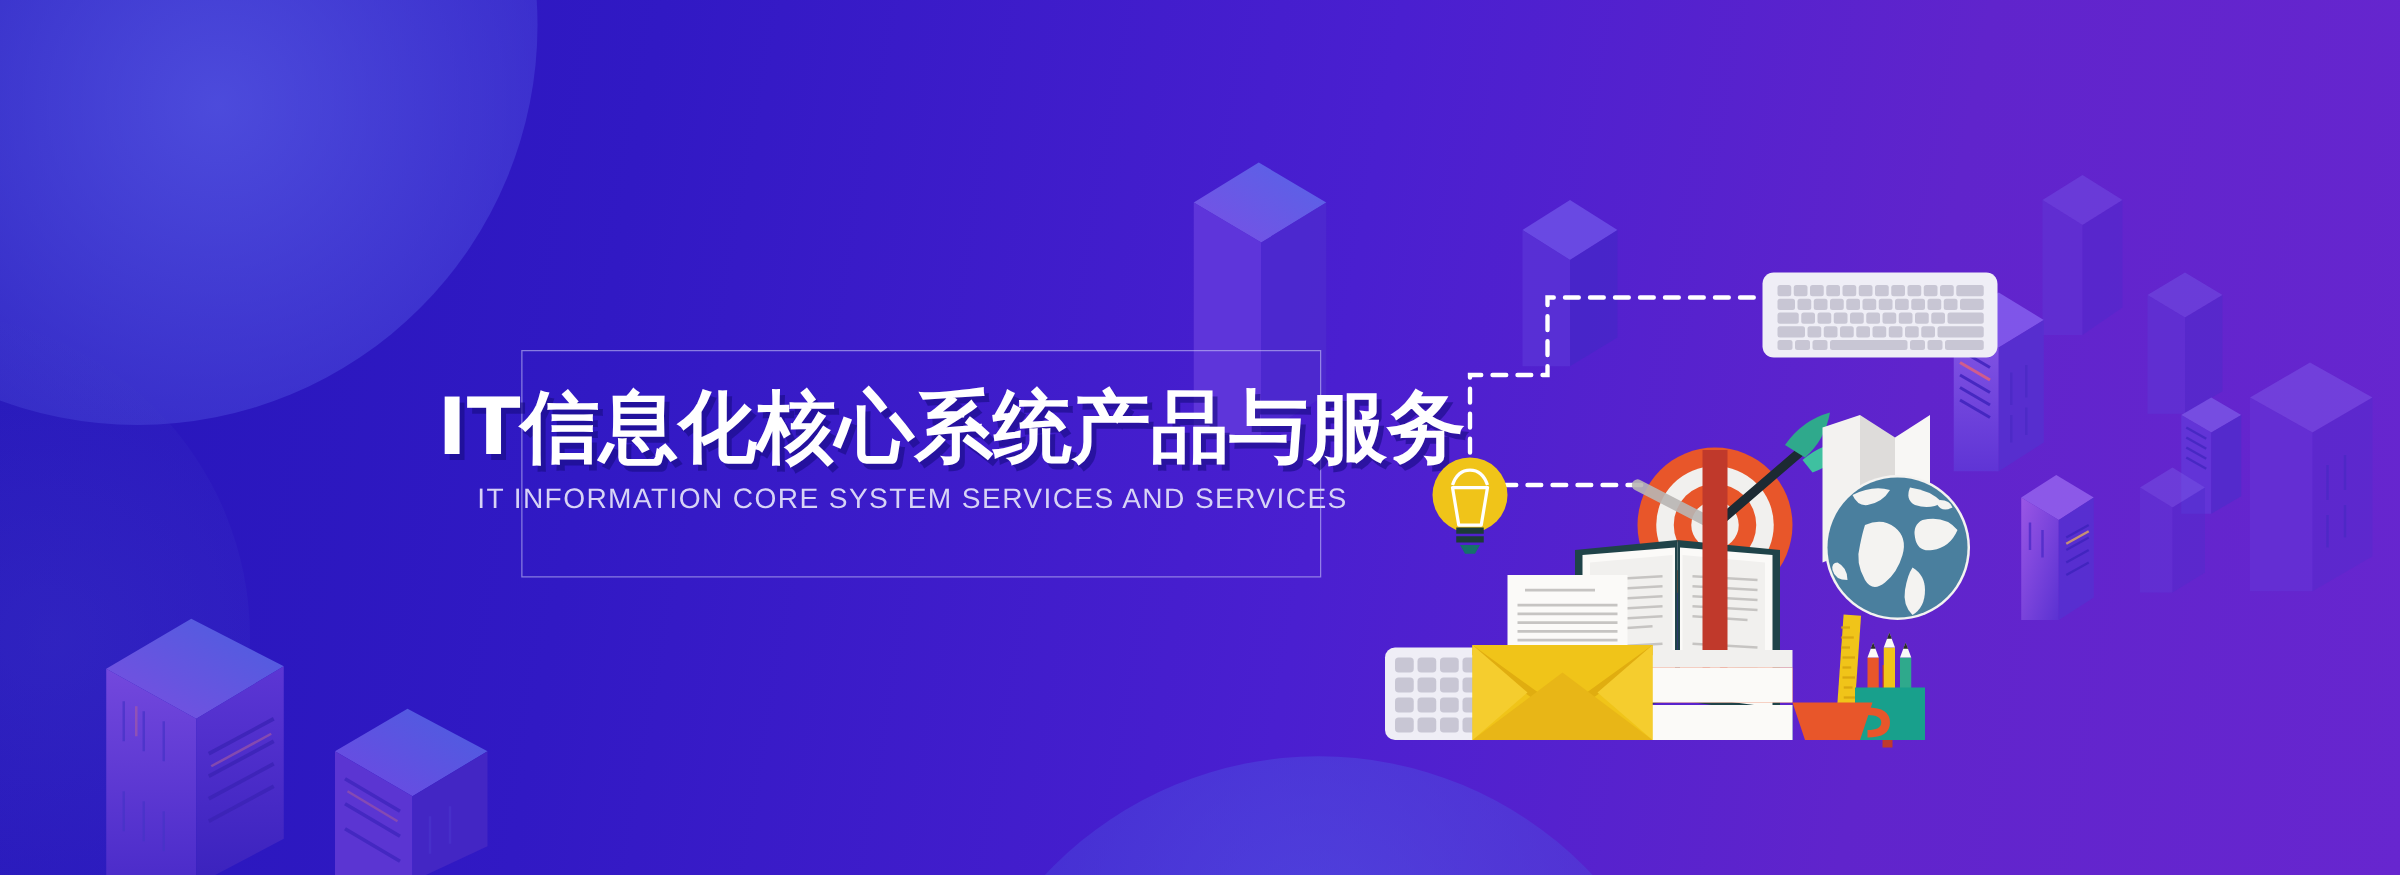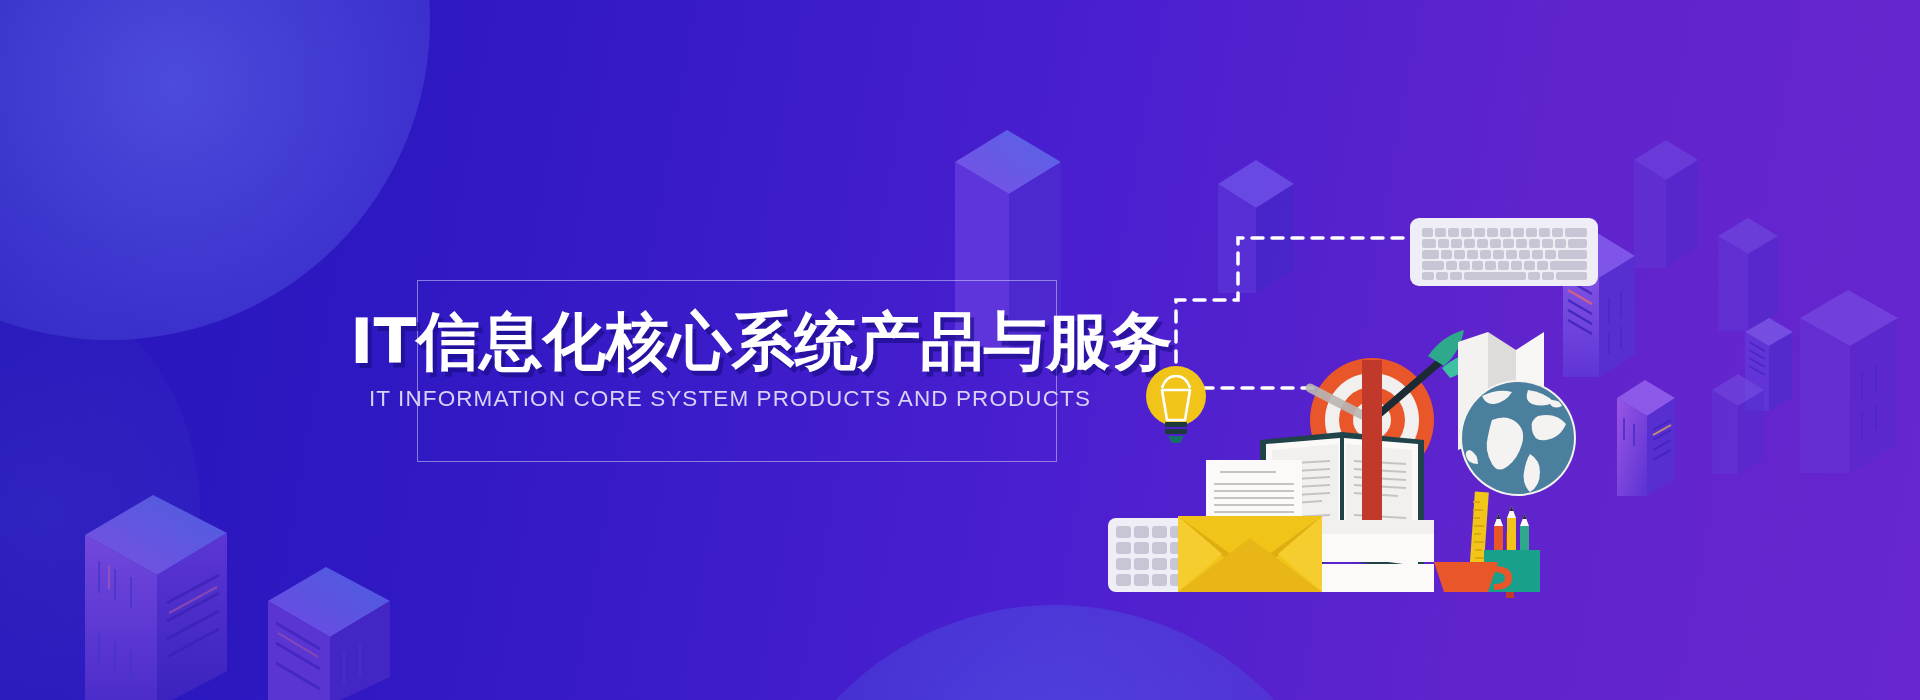--- a/index.html
+++ b/index.html
@@ -256,21 +256,21 @@
       <polygon points="0,18 26,2 52,18 26,34" fill="#7553e4" opacity=".5"></polygon>
       <polygon points="0,18 26,34 26,102 0,102" fill="#6039d8" opacity=".45"></polygon>
       <polygon points="26,34 52,18 52,86 26,102" fill="#4f2ccb" opacity=".45"></polygon>
     </svg>
   </div>
 
   <div class="frame"></div>
 
   <div class="headline-wrap">
     <div class="headline">IT信息化核心系统产品与服务</div>
-    <div class="subline">IT INFORMATION CORE SYSTEM PRODUCTS AND PRODUCTS</div>
+    <div class="subline">IT INFORMATION CORE SYSTEM SERVICES AND SERVICES</div>
   </div>
 
   <div class="illus">
     <svg width="460" height="460" viewBox="0 0 460 460">
 
       <g>
         <path d="M66,242 L66,180 L128,180 L128,118 L300,118" fill="none" stroke="#ffffff" stroke-width="3.5" stroke-dasharray="11 9" stroke-linecap="round"></path>
         <path d="M92,268 L300,268" fill="none" stroke="#ffffff" stroke-width="3.5" stroke-dasharray="11 9" stroke-linecap="round"></path>
       </g>
 

